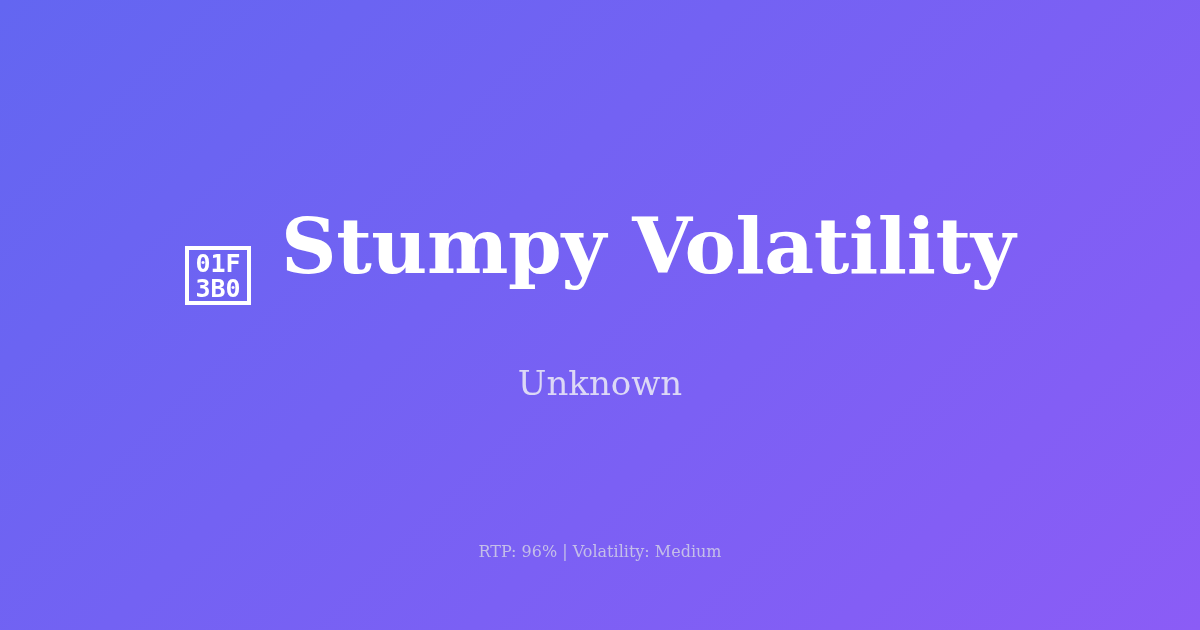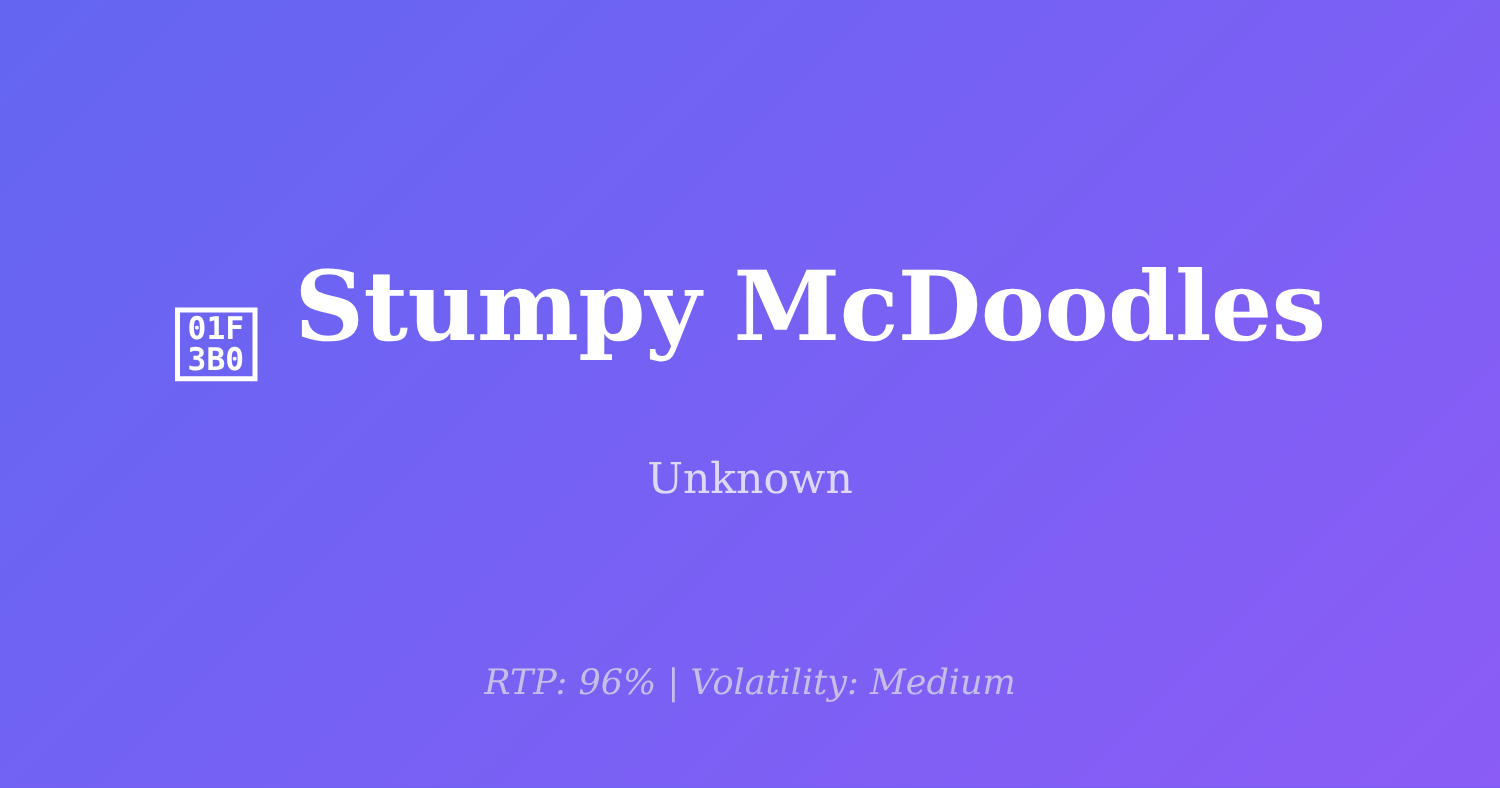--- a/index.html
+++ b/index.html
@@ -100,41 +100,40 @@
 
   
   .card-meta {
     position: absolute;
     left: 0;
     right: 0;
     bottom: 70px;
     text-align: center;
     color: #C4BEE9;
     font-family: "DejaVu Serif", "Liberation Serif", serif;
-    font-size: 28px;
+    font-size: 16px;
     font-weight: 400;
     line-height: 1;
-    font-style: italic;
   }
 </style>
 </head>
 <body>
 
 <div class="og-card">
 
   <div class="hero">
 
     <div class="title-row">
 
       <span class="tofu-glyph">
         <span class="cp-row">01F</span>
         <span class="cp-row">3B0</span>
       </span>
 
-      <h1 class="card-title">Stumpy McDoodles</h1>
+      <h1 class="card-title">Stumpy Volatility</h1>
 
     </div>
 
     <div class="card-subtitle">Unknown</div>
 
   </div>
 
   <div class="card-meta">RTP: 96% | Volatility: Medium</div>
 
 </div>

